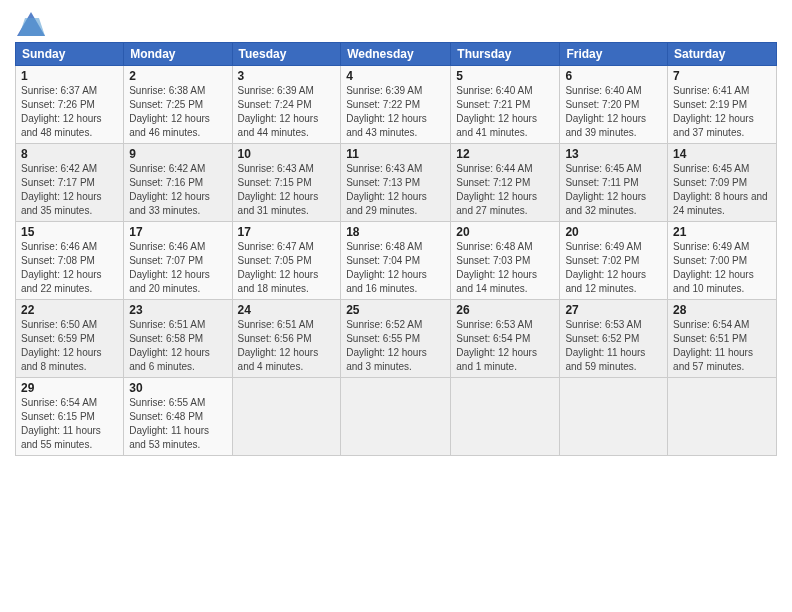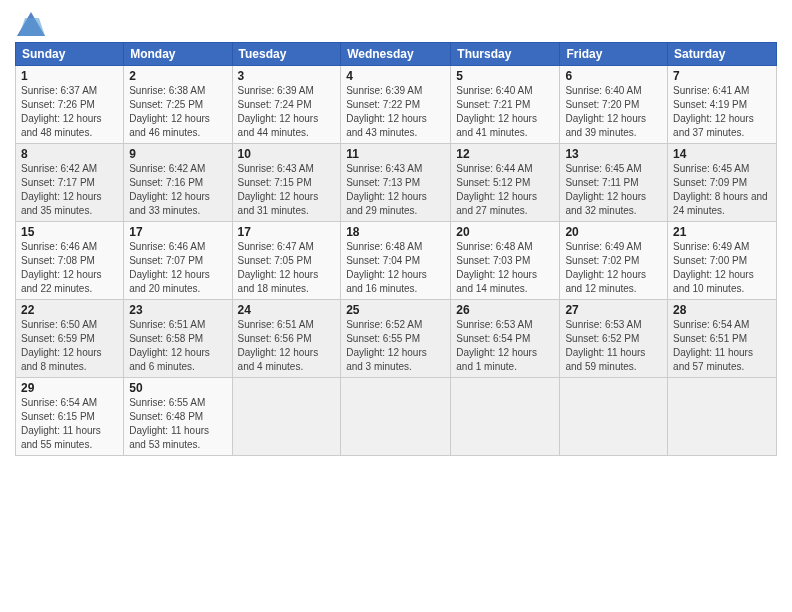--- a/index.html
+++ b/index.html
@@ -170,21 +170,21 @@
           <div class="day-info">
             <span>Sunrise: 6:40 AM</span><br>
             <span>Sunset: 7:20 PM</span><br>
             <span>Daylight: 12 hours and 39 minutes.</span>
           </div>
         </td>
           <td>
           <span class="day-num">7</span>
           <div class="day-info">
             <span>Sunrise: 6:41 AM</span><br>
-            <span>Sunset: 4:19 PM</span><br>
+            <span>Sunset: 2:19 PM</span><br>
             <span>Daylight: 12 hours and 37 minutes.</span>
           </div>
         </td>
         </tr>
         <tr>
           <td>
           <span class="day-num">8</span>
           <div class="day-info">
             <span>Sunrise: 6:42 AM</span><br>
             <span>Sunset: 7:17 PM</span><br>
@@ -212,21 +212,21 @@
           <div class="day-info">
             <span>Sunrise: 6:43 AM</span><br>
             <span>Sunset: 7:13 PM</span><br>
             <span>Daylight: 12 hours and 29 minutes.</span>
           </div>
         </td>
           <td>
           <span class="day-num">12</span>
           <div class="day-info">
             <span>Sunrise: 6:44 AM</span><br>
-            <span>Sunset: 5:12 PM</span><br>
+            <span>Sunset: 7:12 PM</span><br>
             <span>Daylight: 12 hours and 27 minutes.</span>
           </div>
         </td>
           <td>
           <span class="day-num">13</span>
           <div class="day-info">
             <span>Sunrise: 6:45 AM</span><br>
             <span>Sunset: 7:11 PM</span><br>
             <span>Daylight: 12 hours and 32 minutes.</span>
           </div>
@@ -359,21 +359,21 @@
         <tr>
           <td>
           <span class="day-num">29</span>
           <div class="day-info">
             <span>Sunrise: 6:54 AM</span><br>
             <span>Sunset: 6:15 PM</span><br>
             <span>Daylight: 11 hours and 55 minutes.</span>
           </div>
         </td>
           <td>
-          <span class="day-num">50</span>
+          <span class="day-num">30</span>
           <div class="day-info">
             <span>Sunrise: 6:55 AM</span><br>
             <span>Sunset: 6:48 PM</span><br>
             <span>Daylight: 11 hours and 53 minutes.</span>
           </div>
         </td>
           <td class="empty-cell"></td>
           <td class="empty-cell"></td>
           <td class="empty-cell"></td>
           <td class="empty-cell"></td>

